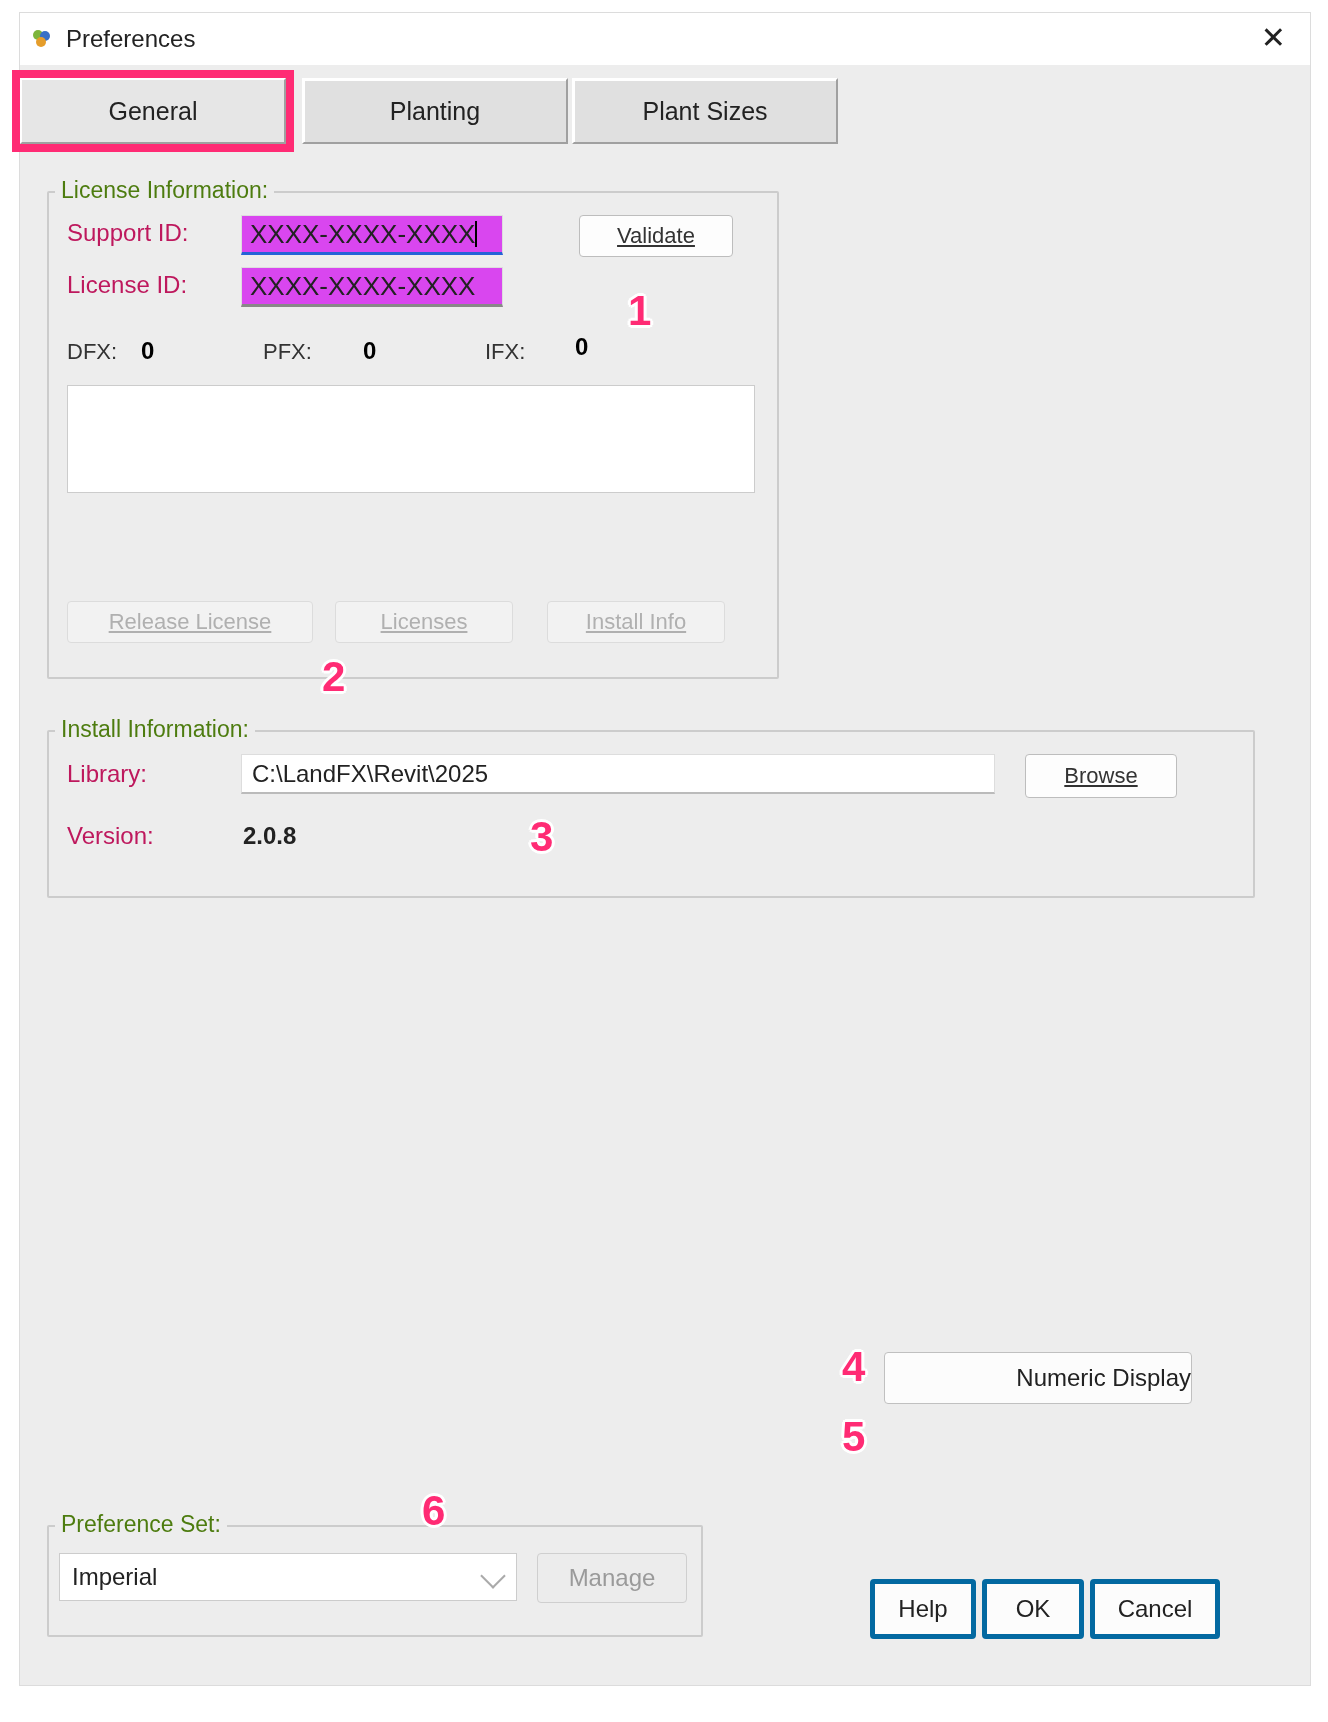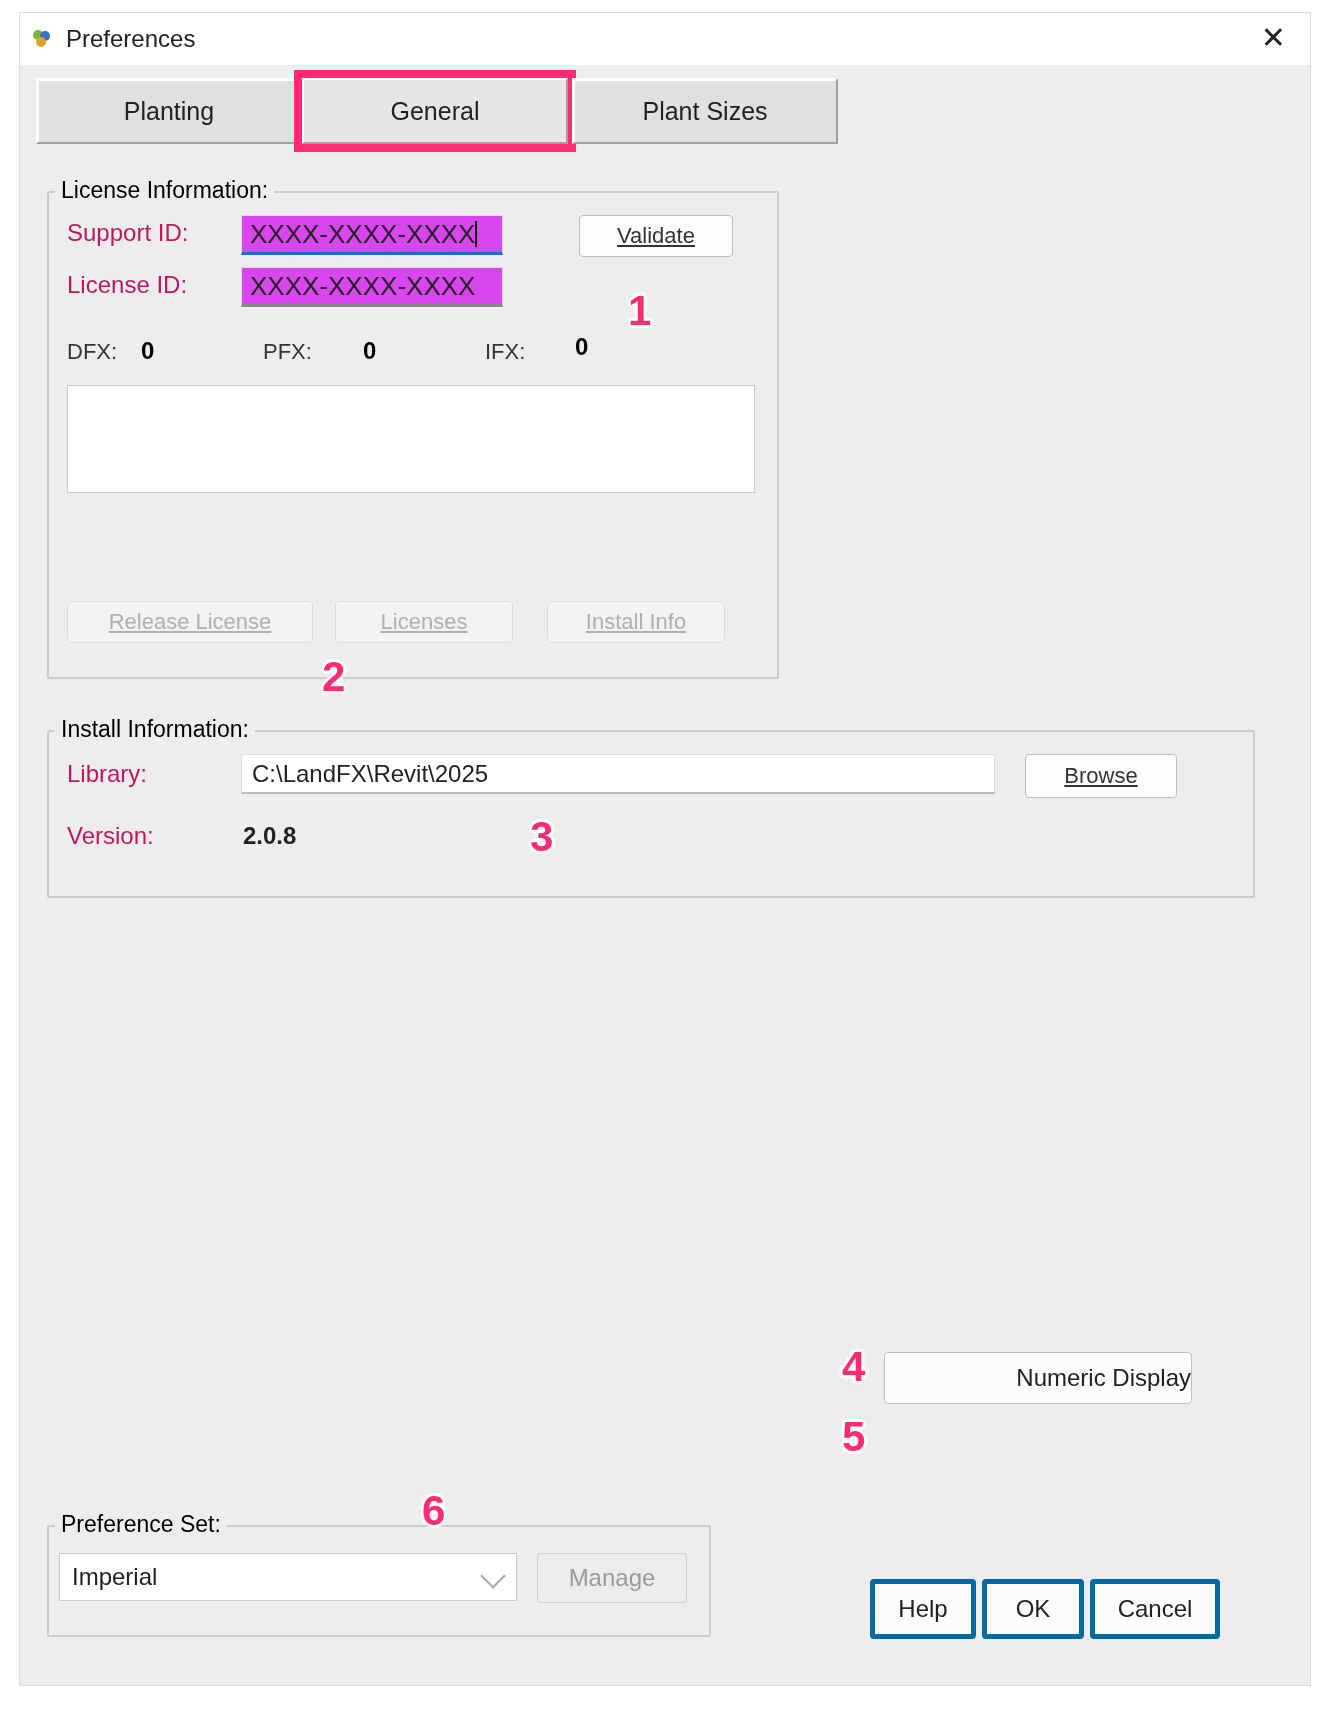--- a/index.html
+++ b/index.html
@@ -85,21 +85,21 @@
     border:2px solid #ccc;
     border-radius:2px;
   }
   .group-title{
     position:absolute;
     top:-16px;
     left:6px;
     background:#ededed;
     padding:0 6px;
     font-size:23px;
-    color:#000000;
+    color:#4d7c0f;
   }
 
   
   .license-group{
     left:27px;
     top:126px;
     width:728px;
     height:484px;
   }
 
@@ -198,21 +198,20 @@
   }
   .numeric-btn{left:864px;top:1287px;width:306px;}
   .update-btn {left:864px;top:1357px;width:306px;}
 
   
   .pref-group{
     left:27px;
     top:1460px;
     width:652px;
     height:108px;
-    padding-left:8px;
   }
   .pref-select{
     position:absolute;
     left:10px;top:26px;
     width:458px;height:48px;
     background:#ffffff;
     border:1px solid #ccc;
     display:flex;align-items:center;
     padding:0 12px;
     font-size:24px;
@@ -278,25 +277,25 @@
         <circle cx="11" cy="15" r="5" fill="#e59d2b"></circle>
       </svg>
     </span>
     <span class="title-text">Preferences</span>
     <span class="close-x">✕</span>
   </div>
 
   <div class="content">
 
     <div class="tabs">
+      <div class="tab active">
+        <span>General</span>
+      </div>
       <div class="tab inactive-dark" style="margin-left:16px;">
         <span>Planting</span>
-      </div>
-      <div class="tab active">
-        <span>General</span>
       </div>
       <div class="tab inactive-dark" style="margin-left:4px;">
         <span>Plant Sizes</span>
       </div>
     </div>
 
     <div class="group license-group">
       <span class="group-title">License Information:</span>
 
       <span class="row-lbl" style="left:18px;top:26px;">Support ID:</span>

